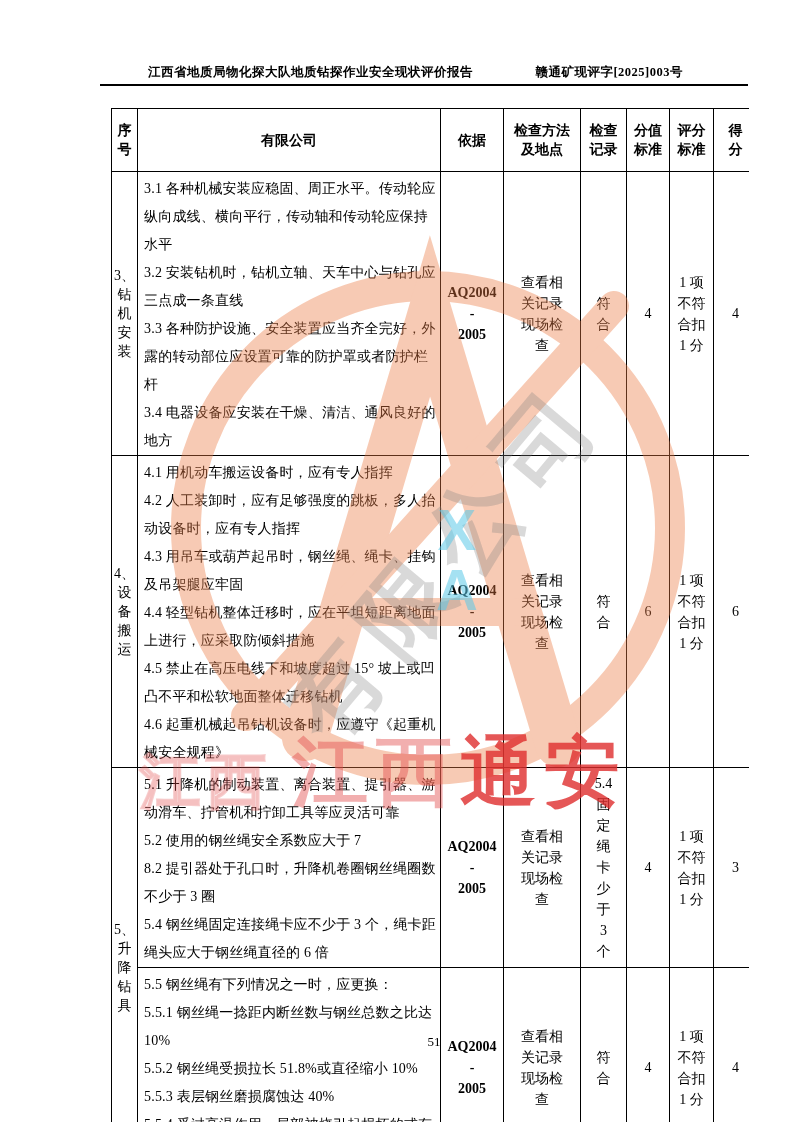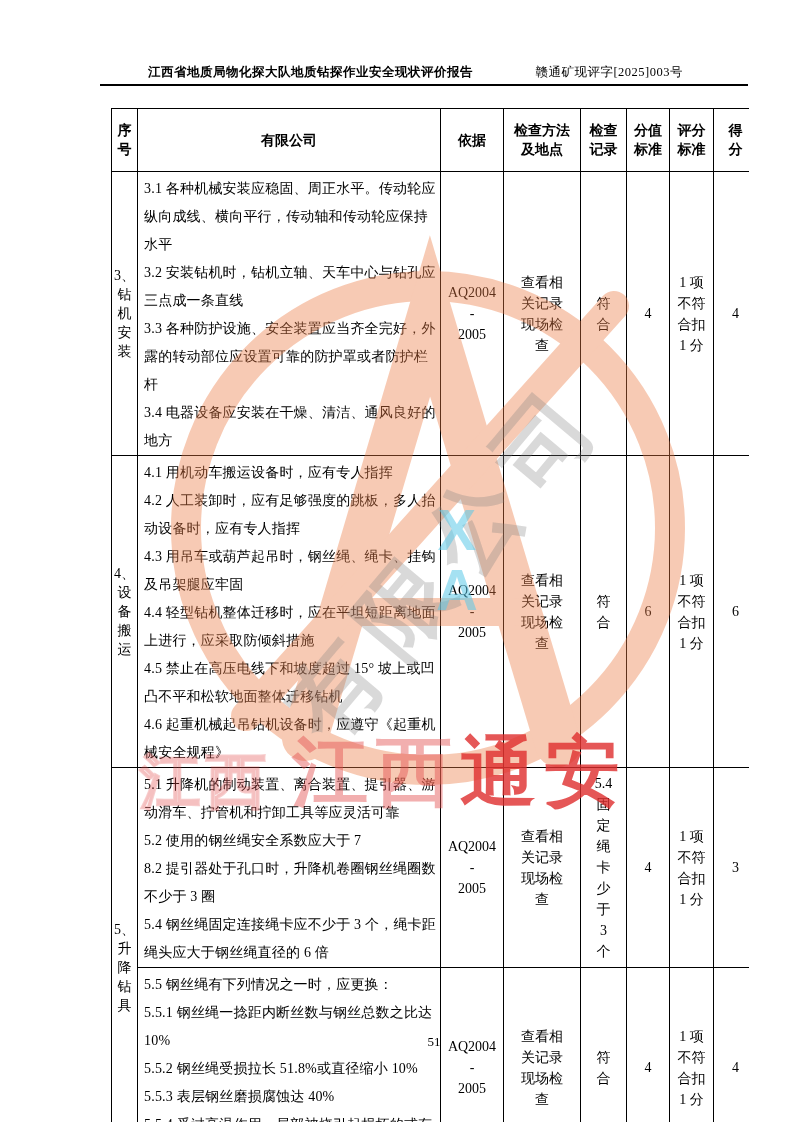--- a/index.html
+++ b/index.html
@@ -7,21 +7,21 @@
     position:relative; width:749px; height:1122px; background:#ffffff;
     font-family:"Liberation Serif","DejaVu Serif",serif; color:#000; overflow:hidden;
   }
   
   .doc-title {
     position:absolute; left:148px; top:64px;
     font-size:12.5px; font-weight:bold; letter-spacing:.5px;
   }
   .doc-number {
     position:absolute; right:66px; top:64px;
-    font-size:12.5px; font-weight:normal; letter-spacing:.5px;margin-left:43px;
+    font-size:12.5px; font-weight:bold; letter-spacing:.5px;margin-left:43px;
   }
   .header-rule {
     position:absolute; left:100px; top:84px; width:648px; height:2px; background:#000;
   }
   
   table.inspection {
     position:absolute; left:111px; top:108px; width:646px;
     border-collapse:collapse; table-layout:fixed;
   }
   table.inspection th, table.inspection td {
@@ -35,21 +35,21 @@
     text-align:center; vertical-align:middle; white-space:pre-line;
     line-height:19px; padding:0; font-size:13.5px;
   }
   td.cell-content {
     text-align:left; vertical-align:top; white-space:pre-line;
     line-height:28px; padding:3px 3px 0 6px; font-size:13.6px; letter-spacing:.2px;
   }
   td.cell-mid {
     text-align:center; vertical-align:middle; white-space:pre-line; line-height:21px;
   }
-  td.cell-basis  { padding:0 2px; }
+  td.cell-basis  { padding:0 2px;font-weight:bold; }
   td.cell-method { padding:0 14px; }
   td.cell-record { padding:0 12px; }
   td.cell-num    { padding:0 2px; }
   td.cell-rating { padding:0 6px; }
   tr.r-head { height:63px; }
   tr.r-1    { height:200px; }
   tr.r-2    { height:227px; }
   tr.r-3a   { height:155px; }
   tr.r-3b   { height:132px; }
   

